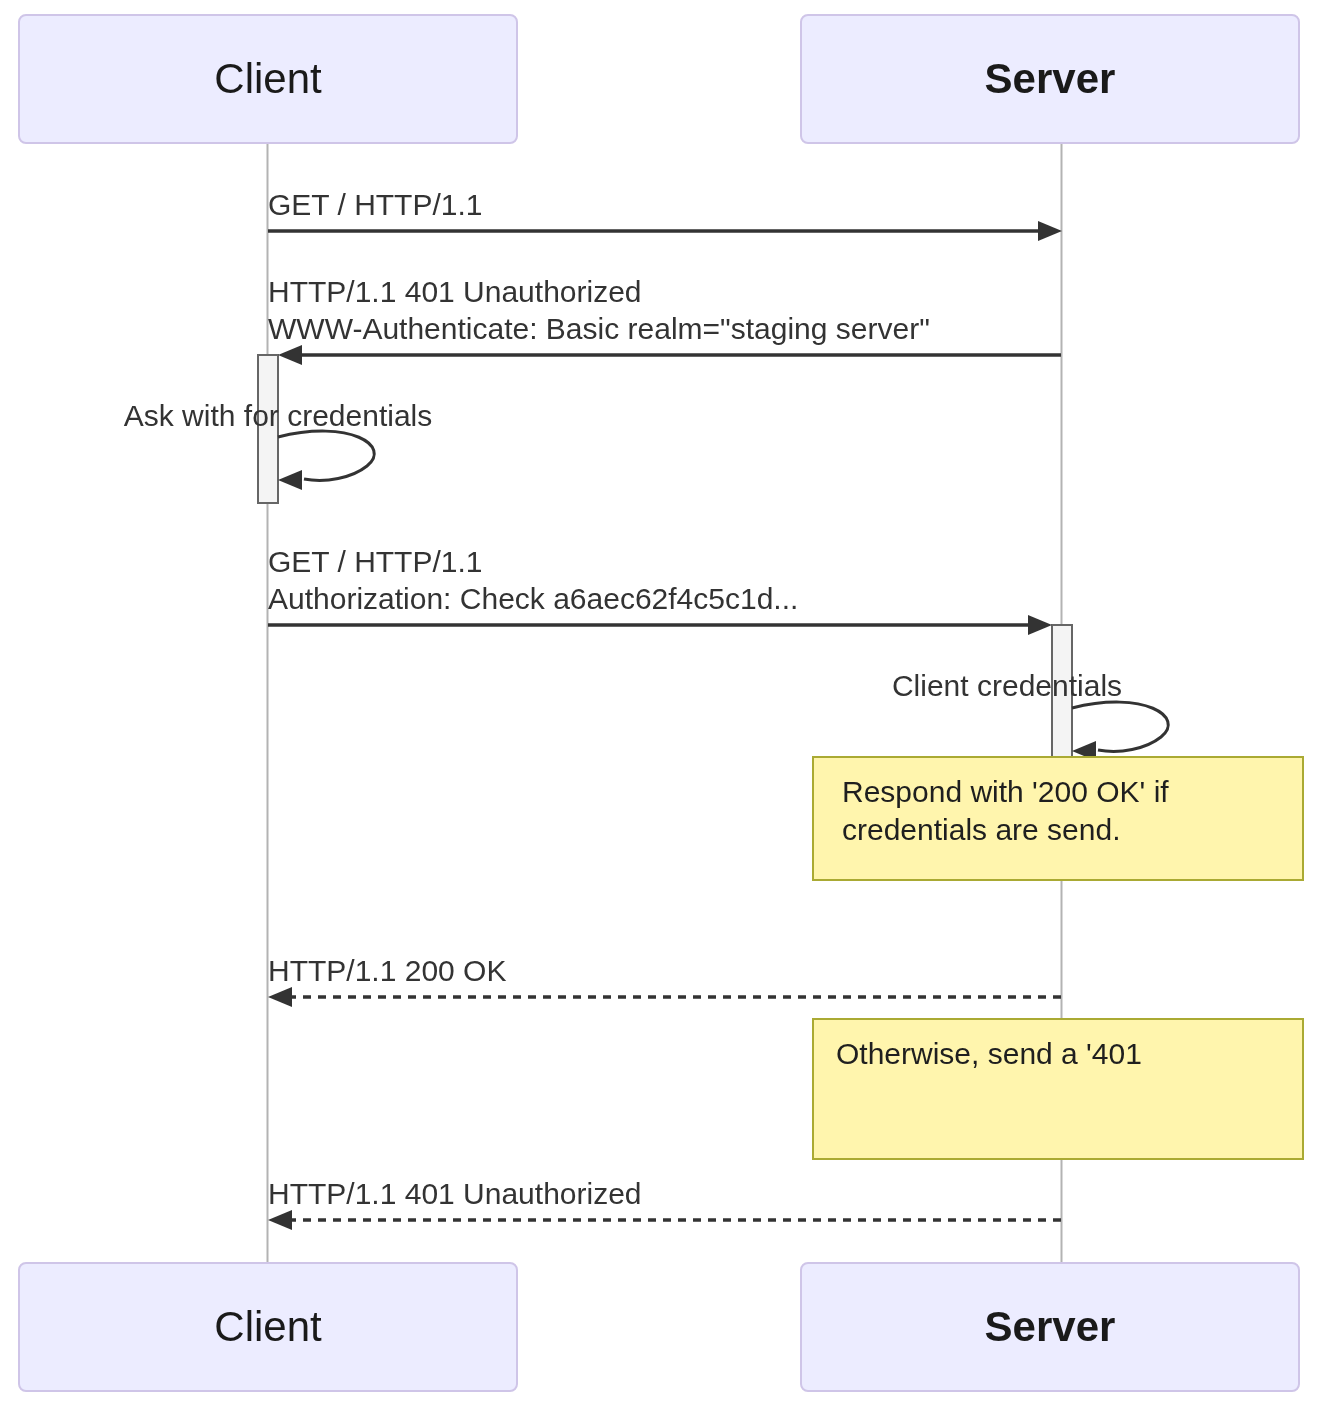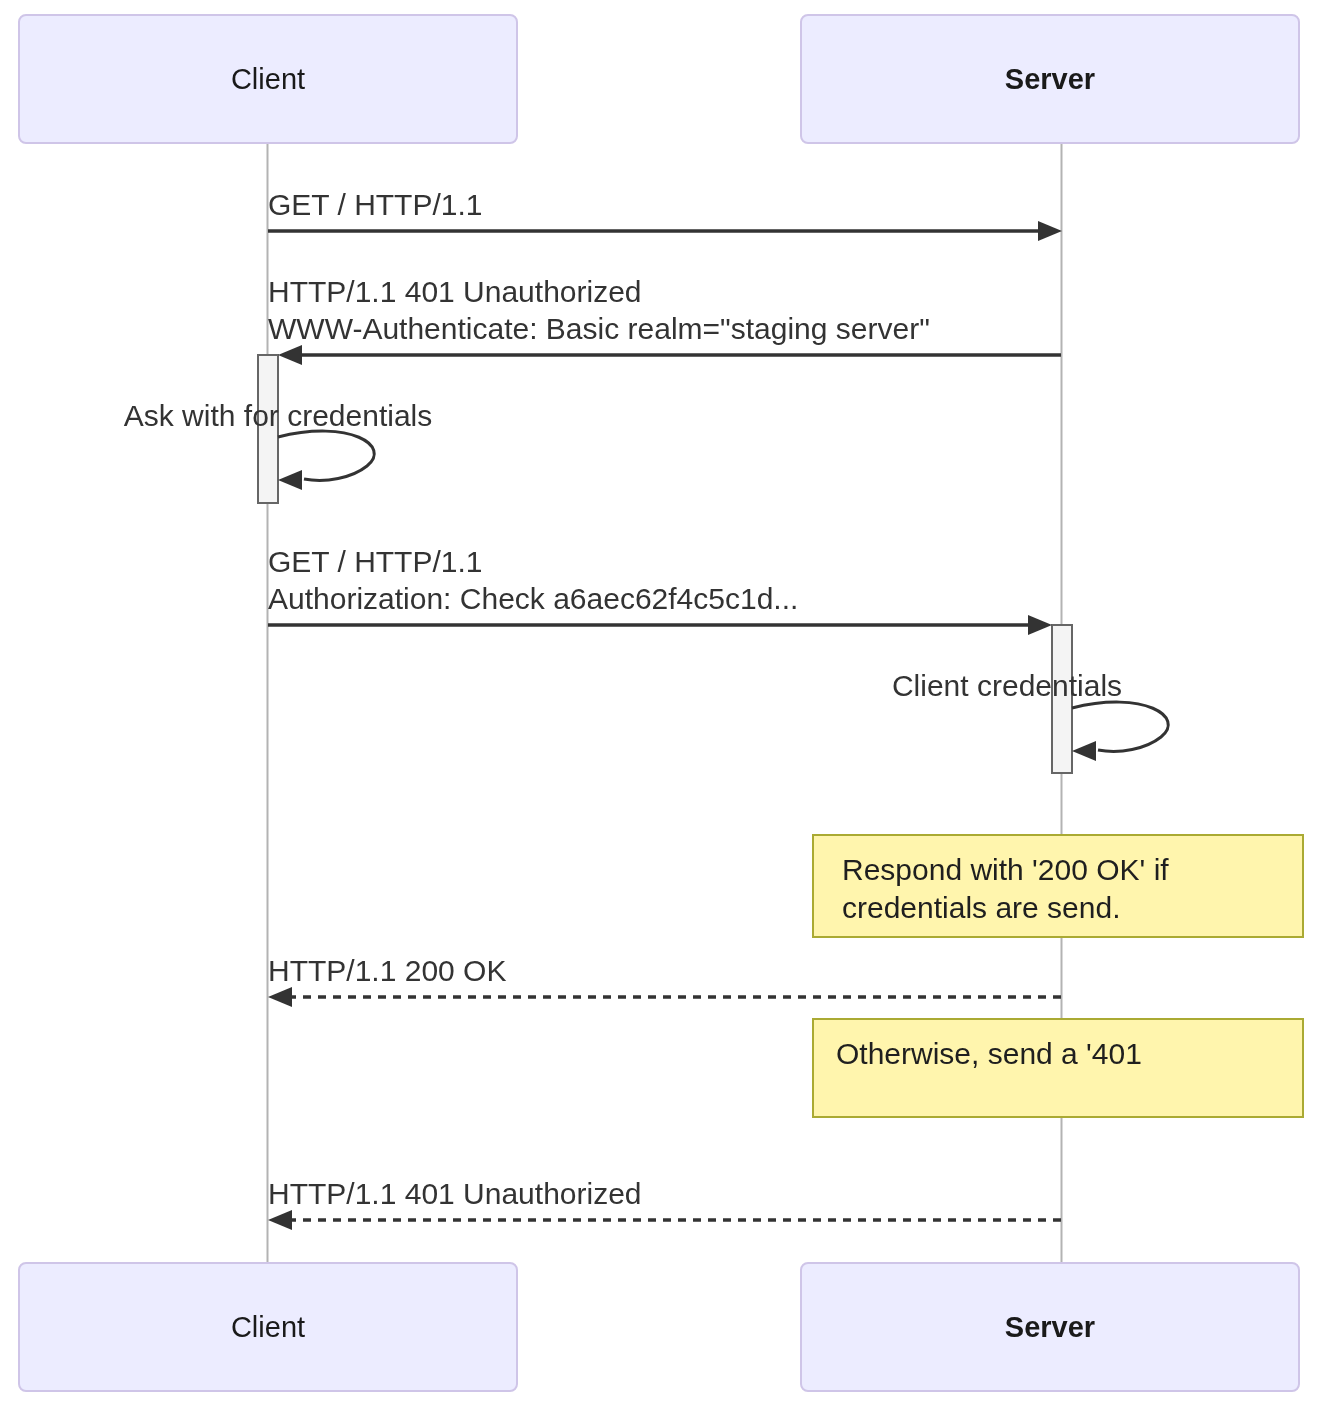--- a/index.html
+++ b/index.html
@@ -40,21 +40,21 @@
   .actor {
     position: absolute;
     width: 500px;
     height: 130px;
     background: var(--actor-fill);
     border: 2px solid var(--actor-border);
     border-radius: 8px;
     display: flex;
     align-items: center;
     justify-content: center;
-    font-size: 29px;
+    font-size: 42px;
     color: #1a1a1a;
   }
   .actor.client { left: 18px; }
   .actor.server { left: 800px; font-weight: bold; }
   .actor.top { top: 14px; }
   .actor.bottom { top: 1262px; }
 
   
   .msg-label {
     position: absolute;
@@ -80,22 +80,22 @@
     position: absolute;
     left: 812px;
     width: 492px;
     background: var(--note-fill);
     border: 2px solid var(--note-border);
     padding: 15px 22px;
     font-size: 30px;
     line-height: 38px;
     color: #1f1f1f;
   }
-  .note.note-1 { top: 834px; height: 104px; padding-left: 28px; }
-  .note.note-2 { top: 1018px; height: 100px; }
+  .note.note-1 { top: 756px; height: 125px; padding-left: 28px; }
+  .note.note-2 { top: 1018px; height: 142px; }
 </style>
 </head>
 <body>
 
 <div class="diagram">
 
   <svg class="layer" width="1334" height="1412" viewBox="0 0 1334 1412">
 
     <line class="lifeline" x1="267.5" y1="144" x2="267.5" y2="1262"></line>
     <line class="lifeline" x1="1061.5" y1="144" x2="1061.5" y2="1262"></line>

